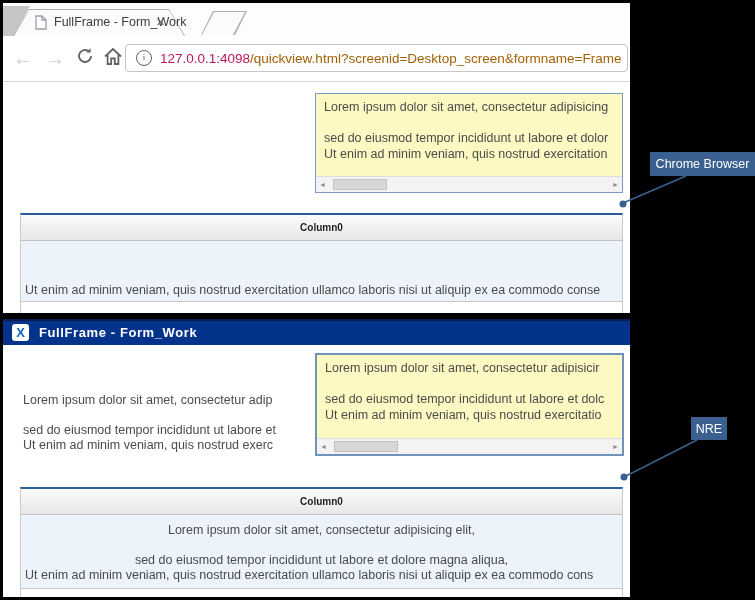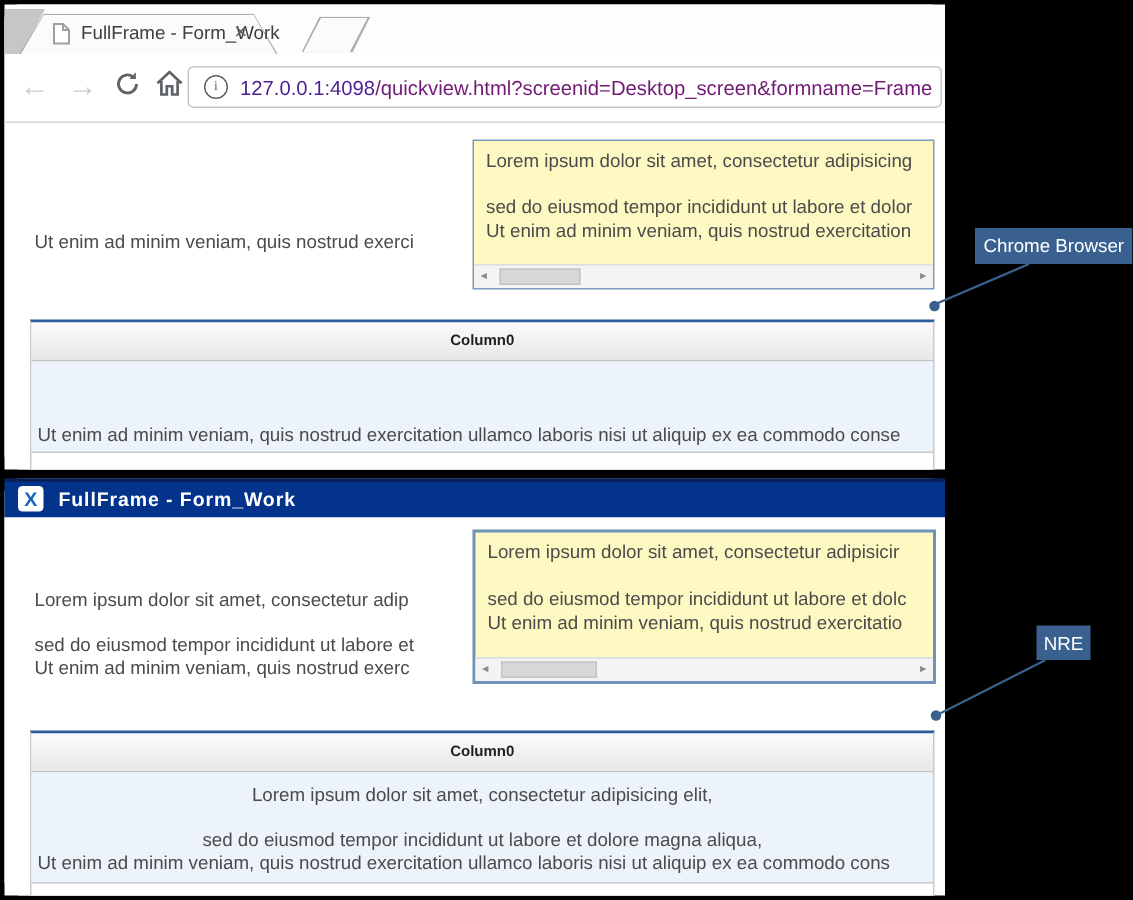--- a/index.html
+++ b/index.html
@@ -29,22 +29,22 @@
   .nav-ic{position:absolute;top:0;height:45px;width:28px;display:flex;align-items:center;justify-content:center;font-size:20px;}
   #back-btn{left:6px;color:#c9cbcf;}
   #fwd-btn{left:38px;color:#c9cbcf;}
   #reload-btn{left:68px;}
   #home-btn{left:96px;}
   .urlbar{position:absolute;left:122px;top:8px;height:28px;width:503px;border:1px solid #c5c5c5;border-radius:4px;
     background:#fff;display:flex;align-items:center;box-sizing:border-box;overflow:hidden;}
   .info-ic{flex:none;margin:0 8px 0 10px;width:14px;height:14px;border:1.5px solid #5f6368;border-radius:50%;
     color:#5f6368;font-size:9px;line-height:13px;text-align:center;font-family:"Liberation Serif",serif;}
   .url-text{font-size:13.5px;white-space:nowrap;overflow:hidden;}
-  .url-host{color:#4c1d95;}
-  .url-path{color:#701a75;}
+  .url-host{color:#be185d;}
+  .url-path{color:#a16207;}
   .page{position:absolute;left:0;right:0;bottom:0;background:#fff;overflow:hidden;}
   #page1{top:79px;}
   #page2{top:26px;}
   
   .static-text{position:absolute;font-size:12.5px;line-height:15px;color:#4b4b4b;white-space:pre;overflow:hidden;}
   .ta{position:absolute;background:#fef9c3;box-sizing:border-box;}
   .ta-text{position:absolute;left:8px;top:6px;right:2px;bottom:16px;font-size:12.5px;line-height:15.5px;color:#4b4b4b;white-space:pre;overflow:hidden;}
   .hscroll{position:absolute;left:0;right:0;bottom:0;height:15px;background:#f3f3f3;border-top:1px solid #dcdcdc;}
   .sb-btn{position:absolute;top:0;width:13px;height:100%;display:flex;align-items:center;justify-content:center;font-size:7px;color:#8b8b8b;}
   .sb-left{left:0;}
@@ -117,21 +117,20 @@
         </svg>
       </span>
     </div>
     <div class="urlbar">
       <span class="info-ic">i</span>
       <span class="url-text"><span class="url-host">127.0.0.1:4098</span><span class="url-path">/quickview.html?screenid=Desktop_screen&amp;formname=Frame</span></span>
     </div>
   </div>
 
   <div class="page" id="page1">
-    <div class="static-text" style="left:20px;top:72px;width:291px;height:16px;">Ut enim ad minim veniam, quis nostrud exerci</div>
 
     <div class="ta" style="left:312px;top:11px;width:308px;height:100px;border:1px solid #7a9cc2;">
       <div class="ta-text">Lorem ipsum dolor sit amet, consectetur adipisicing
 
 sed do eiusmod tempor incididunt ut labore et dolor
 Ut enim ad minim veniam, quis nostrud exercitation</div>
       <div class="hscroll">
         <div class="sb-btn sb-left">
             <span>◄</span>
           </div>

